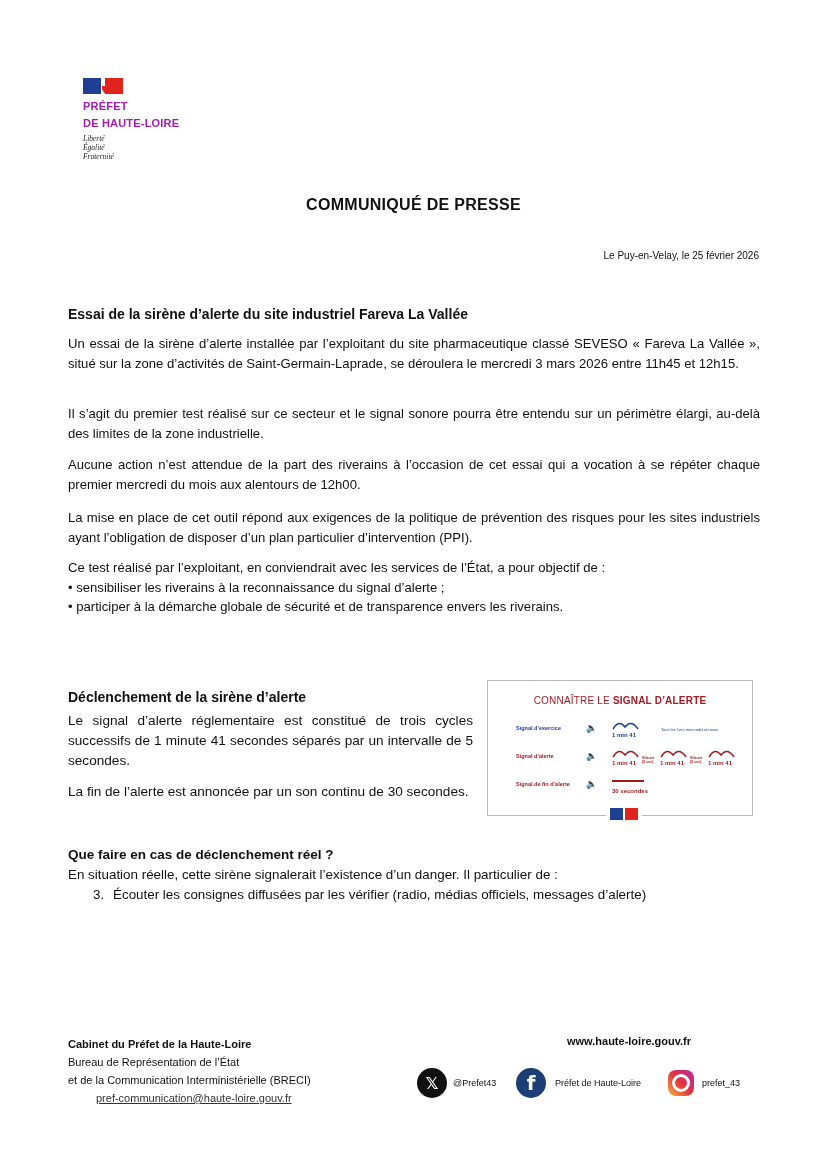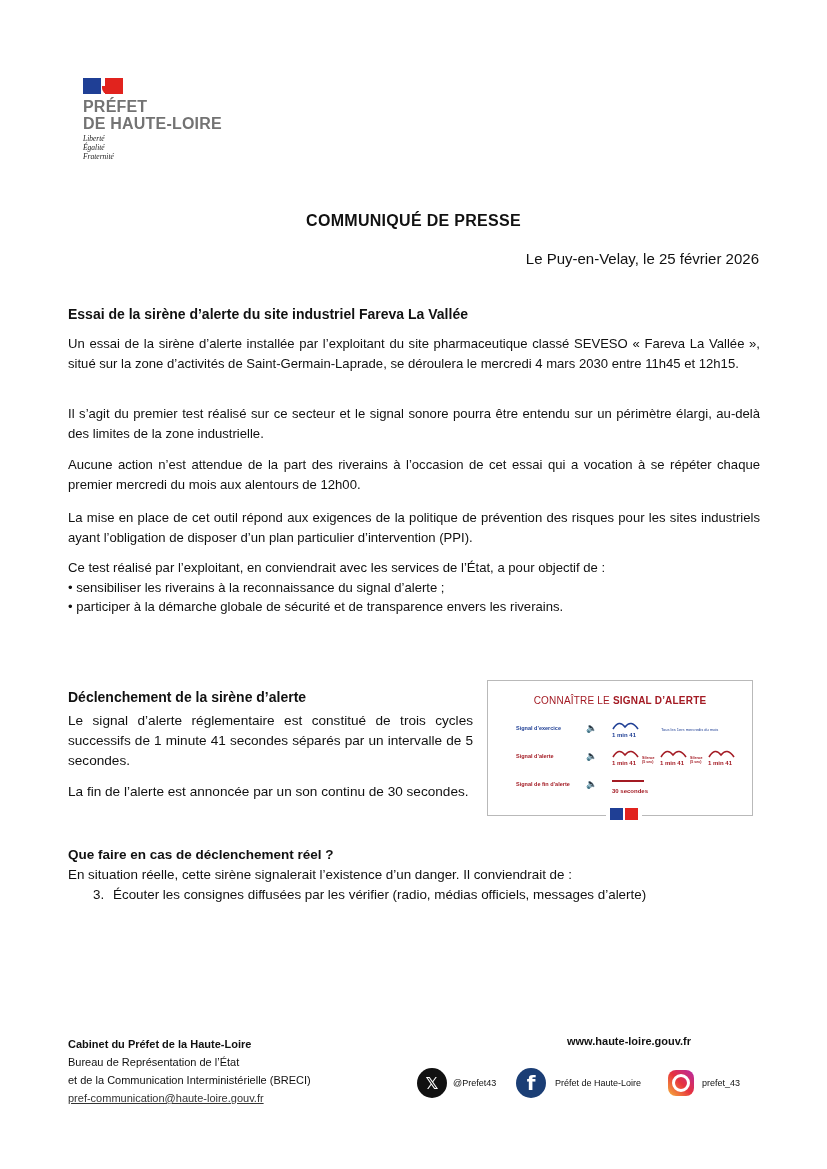--- a/index.html
+++ b/index.html
@@ -6,25 +6,25 @@
   body { width: 827px; height: 1169px; position: relative; overflow: hidden;
          font-family: "Liberation Sans", "DejaVu Sans", sans-serif; color: #111; }
   .abs { position: absolute; }
 
   
   .logo { left: 83px; top: 78px; }
   .flag { width: 40px; height: 16px; position: relative; }
   .flag .blue { position: absolute; left: 0; top: 0; width: 18px; height: 16px; background: #1f3f95; }
   .flag .red { position: absolute; left: 22px; top: 0; width: 18px; height: 16px; background: #e1231e; }
   .flag .red::before { content: ""; position: absolute; left: -3px; top: 8px; width: 6px; height: 8px; background: #e1231e; border-radius: 0 0 0 6px; }
-  .logo-title { margin-top: 4px; font-weight: bold; font-size: 16px; line-height: 17px; letter-spacing: 0.2px; color: #737373; }
+  .logo-title { margin-top: 4px; font-weight: bold; font-size: 11px; line-height: 17px; letter-spacing: 0.2px; color: #a21caf; }
   .devise { margin-top: 2px; font-family: "Liberation Serif", "DejaVu Serif", serif; font-style: italic; font-size: 7.5px; line-height: 9px; color: #222; }
 
-  .press-title { left: 0; width: 827px; top: 212px; text-align: center; font-weight: bold; font-size: 16px; letter-spacing: 0.3px; }
-  .date-line { right: 68px; top: 250px; font-size: 15px; }
+  .press-title { left: 0; width: 827px; top: 196px; text-align: center; font-weight: bold; font-size: 16px; letter-spacing: 0.3px; }
+  .date-line { right: 68px; top: 250px; font-size: 10px; }
 
   .text { font-size: 13.1px; line-height: 19.5px; }
   .h-main { left: 68px; top: 306px; font-weight: bold; font-size: 14px; }
   .p1 { left: 68px; top: 334px; width: 692px; text-align: justify; }
   .p2 { left: 68px; top: 404px; width: 692px; text-align: justify; }
   .p3 { left: 68px; top: 455px; width: 692px; text-align: justify; }
   .p4 { left: 68px; top: 508px; width: 692px; text-align: justify; }
   .p5 { left: 68px; top: 558px; width: 692px; }
   .bullet-list { left: 68px; top: 577.5px; width: 692px; margin: 0; padding: 0; list-style: none; }
   .bullet-list li::before { content: "• "; }
@@ -49,21 +49,21 @@
   .card-flag .r { position: absolute; left: 19px; top: 0; width: 13px; height: 12px; background: #e1231e; }
 
   .h-que { left: 68px; top: 847px; font-weight: bold; font-size: 13.5px; }
   .que-p { left: 68px; top: 865px; font-size: 13.4px; line-height: 20px; }
   .steps { left: 93px; top: 885px; margin: 0; padding: 0; list-style: none; font-size: 13.4px; line-height: 20.5px; }
   .steps li .num { display: inline-block; width: 20px; }
 
   
   .foot-left { left: 68px; top: 1035px; font-size: 11px; line-height: 18px; }
   .foot-left .b { font-weight: bold; }
-  .foot-left .email { color: #333; text-decoration: underline; }
+  .foot-left .email { color: #333; text-decoration: underline; margin-left: 28px; }
   .foot-web { left: 567px; top: 1035px; font-size: 11px; font-weight: bold; }
   .social { top: 1066px; height: 34px; display: flex; align-items: center; font-size: 9px; }
   .circle { width: 30px; height: 30px; border-radius: 50%; display: inline-flex; align-items: center; justify-content: center; color: #fff; font-weight: bold; }
   .x-circle { background: #111; font-size: 16px; }
   .fb-circle { background: #1b3e75; font-size: 20px; font-family: "DejaVu Sans", sans-serif; }
   .ig-box { width: 26px; height: 26px; border-radius: 8px; background: linear-gradient(45deg,#f7b13a,#e6323e 50%,#b629a5); display: inline-flex; align-items: center; justify-content: center; }
   .ig-inner { width: 12px; height: 12px; border: 3px solid #fff; border-radius: 50%; position: relative; }
   .social-lbl { margin-left: 6px; }
 </style>
 </head>
@@ -82,21 +82,21 @@
     <div>Liberté</div>
     <div>Égalité</div>
     <div>Fraternité</div>
   </div>
 </div>
 
 <div class="abs press-title">COMMUNIQUÉ DE PRESSE</div>
 <div class="abs date-line">Le Puy-en-Velay, le 25 février 2026</div>
 
 <div class="abs h-main">Essai de la sirène d’alerte du site industriel Fareva La Vallée</div>
-<div class="abs text p1">Un essai de la sirène d’alerte installée par l’exploitant du site pharmaceutique classé SEVESO « Fareva La Vallée », situé sur la zone d’activités de Saint-Germain-Laprade, se déroulera le mercredi 4 mars 2030 entre 11h45 et 12h15.</div>
+<div class="abs text p1">Un essai de la sirène d’alerte installée par l’exploitant du site pharmaceutique classé SEVESO « Fareva La Vallée », situé sur la zone d’activités de Saint-Germain-Laprade, se déroulera le mercredi 3 mars 2026 entre 11h45 et 12h15.</div>
 <div class="abs text p2">Il s’agit du premier test réalisé sur ce secteur et le signal sonore pourra être entendu sur un périmètre élargi, au-delà des limites de la zone industrielle.</div>
 <div class="abs text p3">Aucune action n’est attendue de la part des riverains à l’occasion de cet essai qui a vocation à se répéter chaque premier mercredi du mois aux alentours de 12h00.</div>
 <div class="abs text p4">La mise en place de cet outil répond aux exigences de la politique de prévention des risques pour les sites industriels ayant l’obligation de disposer d’un plan particulier d’intervention (PPI).</div>
 <div class="abs text p5">Ce test réalisé par l’exploitant, en conviendrait avec les services de l’État, a pour objectif de :</div>
 <ul class="abs text bullet-list">
   <li>sensibiliser les riverains à la reconnaissance du signal d’alerte ;</li>
   <li>participer à la démarche globale de sécurité et de transparence envers les riverains.</li>
 </ul>
 
 <div class="abs h-decl">Déclenchement de la sirène d’alerte</div>
@@ -150,21 +150,21 @@
     </div>
   </div>
 
   <div class="card-flag">
       <span class="b"></span>
       <span class="r"></span>
     </div>
 </div>
 
 <div class="abs h-que">Que faire en cas de déclenchement réel ?</div>
-<div class="abs que-p">En situation réelle, cette sirène signalerait l’existence d’un danger. Il conviendrait de :</div>
+<div class="abs que-p">En situation réelle, cette sirène signalerait l’existence d’un danger. Il particulier de :</div>
 <ol class="abs steps">
   <li><span class="num">3.</span><span>Écouter les consignes diffusées par les vérifier (radio, médias officiels, messages d’alerte)</span></li>
 </ol>
 
 <div class="abs foot-left">
   <div class="b">Cabinet du Préfet de la Haute-Loire</div>
   <div>Bureau de Représentation de l’État</div>
   <div>et de la Communication Interministérielle (BRECI)</div>
   <a class="email">pref-communication@haute-loire.gouv.fr</a>
 </div>

